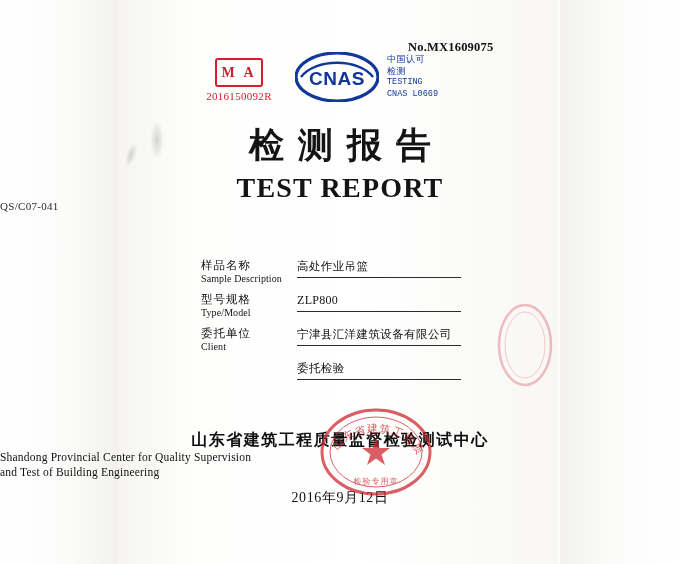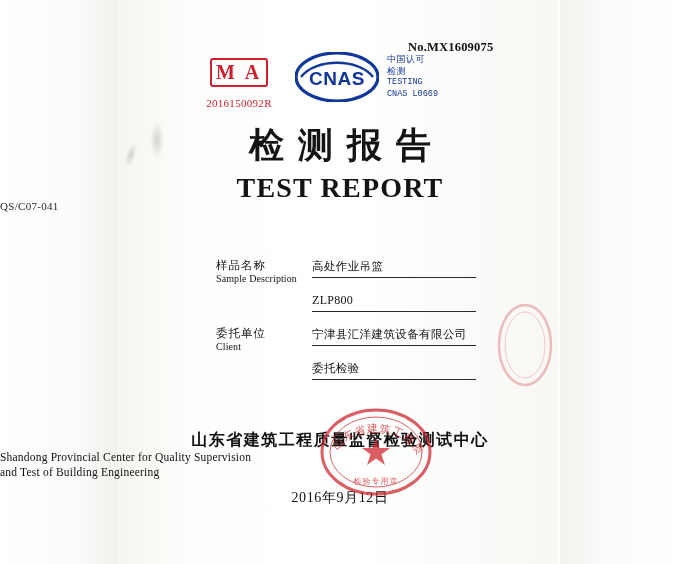--- a/index.html
+++ b/index.html
@@ -46,31 +46,31 @@
     left: 196px; top: 58px;
     width: 86px;
     text-align: center;
     color: #cf2030;
   }
   .ma-box {
     border: 2px solid #cf2030;
     border-radius: 3px;
     font-family: "Liberation Serif", serif;
     font-weight: bold;
-    font-size: 20px;
+    font-size: 14px;
     letter-spacing: 3px;
     line-height: 25px;
     padding: 0 4px;
     display: inline-block;
   }
   .ma-code {
     font-family: "Liberation Serif", serif;
     font-size: 11px;
     letter-spacing: 0.3px;
-    margin-top: 10px;
+    margin-top: 3px;
     color: #cf2030;
   }
 
   
   .cnas {
     position: absolute;
     left: 295px; top: 52px;
     display: flex;
     align-items: flex-start;
   }
@@ -129,21 +129,21 @@
     left: 0; right: 0; top: 200px;
     font-family: "Liberation Serif", serif;
     font-size: 11px;
     color: #2a2a2a;
     letter-spacing: 0.3px;
   }
 
   
   .fields {
     position: absolute;
-    left: 216px; top: 258px;
+    left: 201px; top: 258px;
     width: 260px;
   }
   .field-row {
     position: relative;
     height: 34px;
   }
   .field-label {
     position: absolute;
     left: 0; top: 0;
     width: 90px;
@@ -284,20 +284,24 @@
 
     <div class="field-row">
       <div class="field-label">
         <div class="label-cn">样品名称</div>
         <div class="label-en">Sample Description</div>
       </div>
       <div class="field-value">高处作业吊篮</div>
     </div>
 
     <div class="field-row">
+      <div class="field-label">
+        <div class="label-cn">型号规格</div>
+        <div class="label-en">Type/Model</div>
+      </div>
       <div class="field-value latin">ZLP800</div>
     </div>
 
     <div class="field-row">
       <div class="field-label">
         <div class="label-cn">委托单位</div>
         <div class="label-en">Client</div>
       </div>
       <div class="field-value">宁津县汇洋建筑设备有限公司</div>
     </div>

